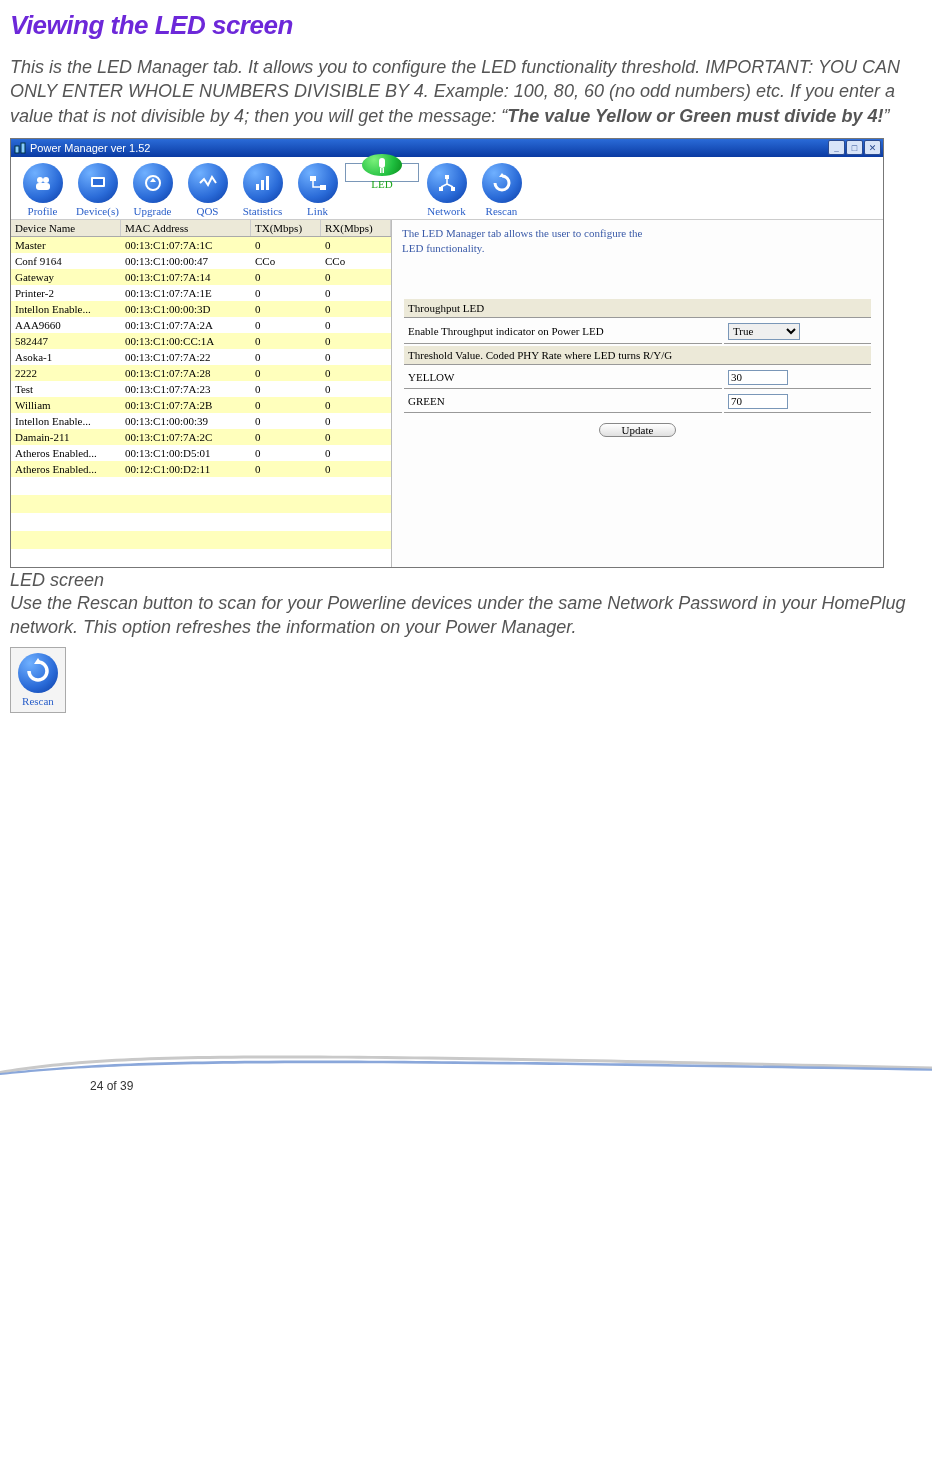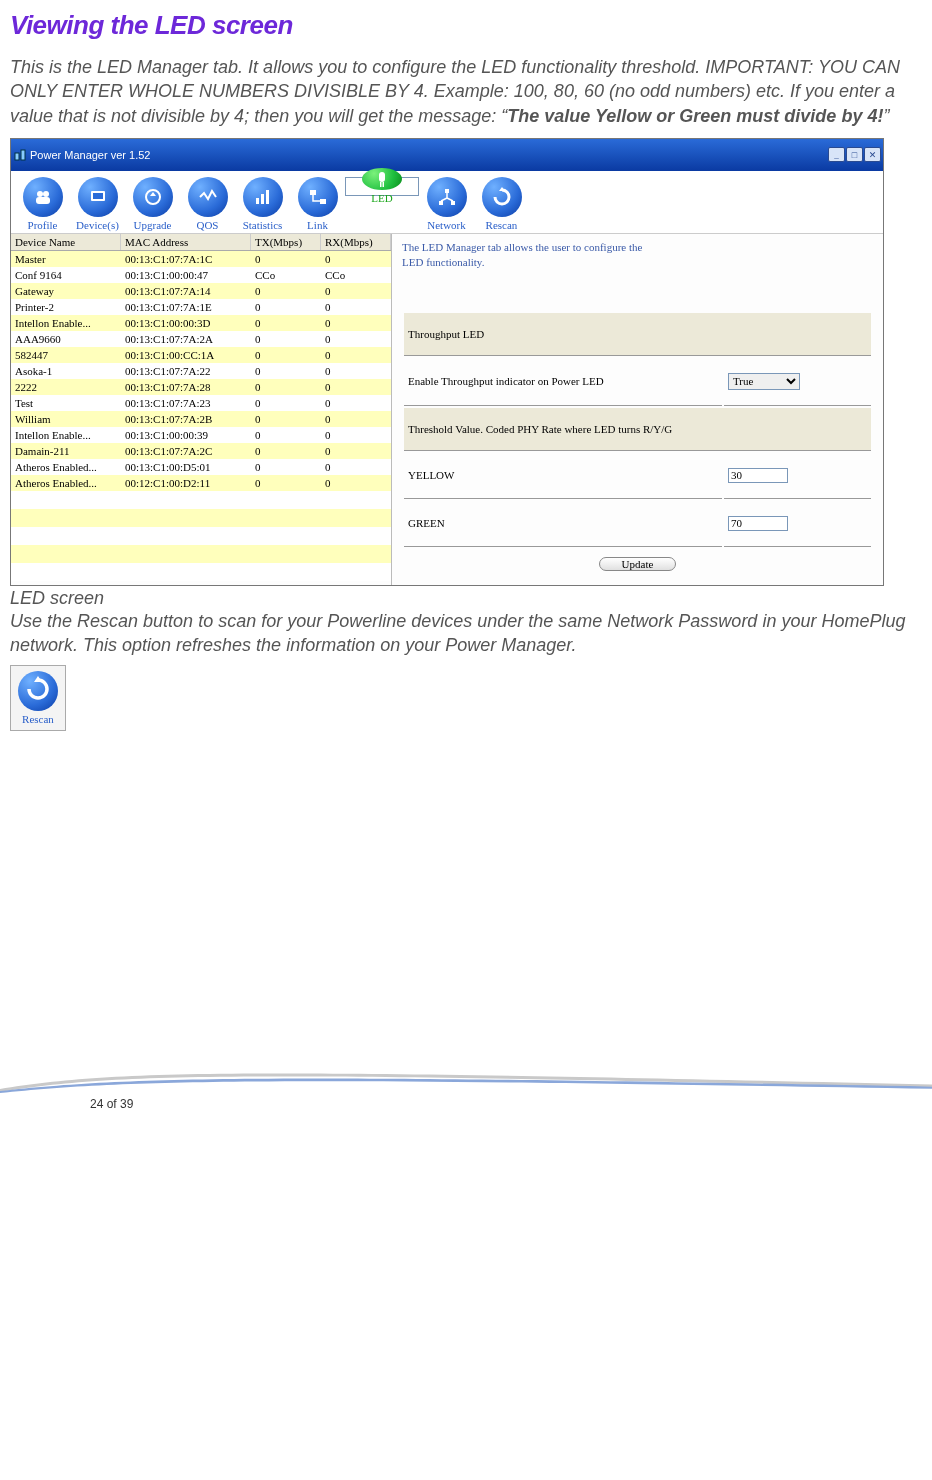--- a/index.html
+++ b/index.html
@@ -2,21 +2,21 @@
 <html><head>
 <meta charset="utf-8">
 <style>
   html,body{margin:0;padding:0;background:#fff;font-family:Verdana,Geneva,sans-serif;}
   .page{width:932px;margin:0 auto;padding:0 10px 18px 10px;box-sizing:border-box;position:relative;}
   h2.section-heading{font-family:Verdana,Geneva,sans-serif;font-weight:700;font-style:italic;color:#6d28d9;font-size:26px;margin:10px 0 14px 0;letter-spacing:-.5px;}
   p.body-para{color:#555;font-size:18px;font-style:italic;line-height:1.35;margin:0 0 8px 0;}
   p.body-para .bold{font-weight:700;font-style:italic;}
   p.body-para .upright{font-style:normal;}
   .screenshot{border:1px solid #777;margin:10px 0 2px 0;width:872px;background:#ece9d8;}
-  .ss-titlebar{height:32px;background:linear-gradient(#2a6bd8,#0a3aa2);display:flex;align-items:center;padding:0 2px;color:#fff;font:11px Tahoma,sans-serif;}
+  .ss-titlebar{height:18px;background:linear-gradient(#2a6bd8,#0a3aa2);display:flex;align-items:center;padding:0 2px;color:#fff;font:11px Tahoma,sans-serif;}
   .ss-titlebar .tb-icon{margin-right:3px;display:inline-block;}
   .ss-titlebar .tb-icon svg{display:block;}
   .ss-titlebar .tb-text{flex:1;}
   .ss-titlebar .win-btns{display:flex;gap:1px;}
   .ss-titlebar .win-btn{width:15px;height:13px;background:#d8e4f8;border:1px solid #2a4a90;border-radius:2px;display:flex;align-items:center;justify-content:center;font:9px Tahoma;color:#2a4a90;}
   .close-btn{font-weight:700;font-size:10px;}
   .ss-body{background:#fdfdfd;display:flex;flex-direction:column;}
   .toolbar{display:flex;padding:6px 4px 2px 4px;border-bottom:1px solid #ccc;gap:0;background:#fff;}
   .tb-item{width:55px;display:flex;flex-direction:column;align-items:center;font:11px Tahoma;color:#2a5fc9;}
   .tb-item.sel{color:#19a519;}
@@ -34,21 +34,21 @@
   .col-rx{width:70px;}
   .headerrow div{border-right:1px solid #ccc;}
   .drows{font:11px Tahoma;color:#000;background:#fff;}
   .drow{display:flex;}
   .drow:nth-child(odd){background:#FFFFBC;}
   .drow:nth-child(even){background:#fff;}
   .drow.blank{height:18px;}
   .ss-right{flex:1;padding:6px 10px;font:11px Tahoma;color:#555;display:flex;flex-direction:column;}
   .info-text{color:#3a5aa8;margin-bottom:40px;max-width:260px;line-height:1.4;}
   .settings-table{border:0;width:100%;font:11px Tahoma;color:#000;}
-  .settings-table td{border-bottom:1px solid #999;padding:15px 4px;vertical-align:middle;}
+  .settings-table td{border-bottom:1px solid #999;padding:3px 4px;vertical-align:middle;}
   .settings-table .section-head td{background:#ece9d8;color:#000;font-weight:400;}
   .settings-table .field-label{width:310px;}
   .inp{font:11px Tahoma;border:1px solid #7a97b8;padding:1px 2px;width:60px;height:15px;box-sizing:border-box;}
   .sel{font:11px Tahoma;border:1px solid #7a97b8;width:72px;height:17px;justify-content:center;}
   .update-row{text-align:center;padding:8px 0;}
   .update-btn{font:11px Tahoma;padding:0 22px;border:1px solid #888;border-radius:9px;background:linear-gradient(#fff,#e0e0e0);}
   .caption{font-style:italic;color:#555;font-size:18px;margin:2px 0 0 0;}
   .rescan-fig{width:54px;height:64px;border:1px solid #aaa;background:#f4f4f4;display:flex;flex-direction:column;align-items:center;justify-content:center;margin-top:6px;}
   .rescan-fig .tb-bubble{width:40px;height:40px;border-radius:50%;background:radial-gradient(circle at 30% 25%, #6fb0ff 0%, #2a6bd8 60%, #0a3aa2 100%);display:flex;align-items:center;justify-content:center;}
   .rescan-fig .lbl{font:11px Tahoma;color:#2a5fc9;margin-top:2px;}

